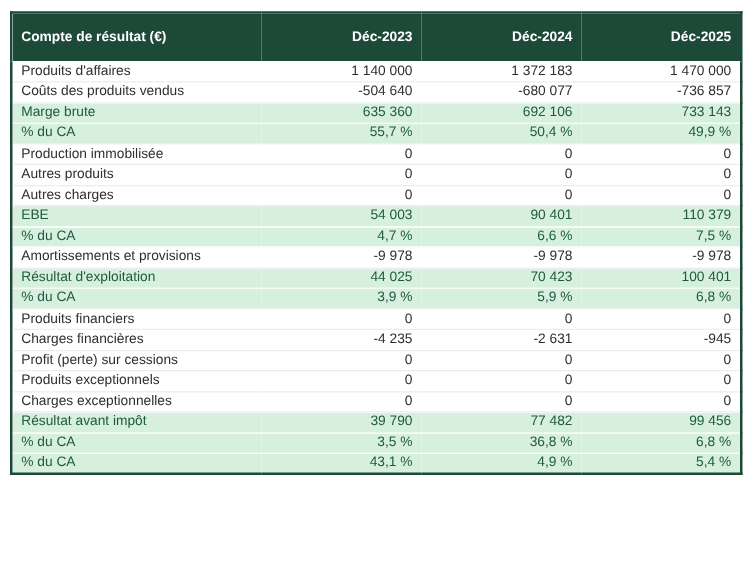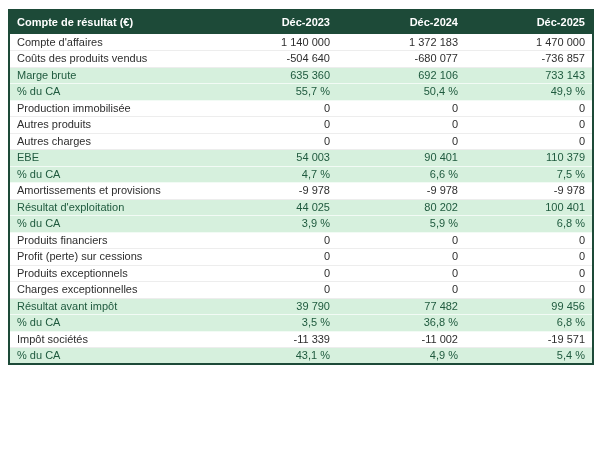--- a/index.html
+++ b/index.html
@@ -30,21 +30,21 @@
     padding: 0;
     font-size: 11px;
     line-height: 1;
     white-space: nowrap;
     overflow: hidden;
   }
   thead th {
     background: var(--dark);
     color: #ffffff;
     font-weight: bold;
-    height: 24px;
+    height: 39px;
   }
   .label { text-align: left;  padding-left: 7px; }
   .num   { text-align: right; padding-right: 7px; }
   tbody td {
     height: 16.5px;
     color: var(--body-text);
     border-bottom: 1px solid var(--row-line);
     background: #ffffff;
   }
   tbody tr.hl td {
@@ -69,21 +69,21 @@
     <thead>
       <tr>
         <th class="label">Compte de résultat (€)</th>
         <th class="num">Déc-2023</th>
         <th class="num">Déc-2024</th>
         <th class="num">Déc-2025</th>
       </tr>
     </thead>
     <tbody>
         <tr>
-          <td class="label">Compte d'affaires</td>
+          <td class="label">Produits d'affaires</td>
           <td class="num">1 140 000</td>
           <td class="num">1 372 183</td>
           <td class="num">1 470 000</td>
         </tr>
         <tr>
           <td class="label">Coûts des produits vendus</td>
           <td class="num">-504 640</td>
           <td class="num">-680 077</td>
           <td class="num">-736 857</td>
         </tr>
@@ -131,34 +131,40 @@
         </tr>
         <tr>
           <td class="label">Amortissements et provisions</td>
           <td class="num">-9 978</td>
           <td class="num">-9 978</td>
           <td class="num">-9 978</td>
         </tr>
         <tr class="hl">
           <td class="label">Résultat d'exploitation</td>
           <td class="num">44 025</td>
-          <td class="num">80 202</td>
+          <td class="num">70 423</td>
           <td class="num">100 401</td>
         </tr>
         <tr class="hl">
           <td class="label">% du CA</td>
           <td class="num">3,9 %</td>
           <td class="num">5,9 %</td>
           <td class="num">6,8 %</td>
         </tr>
         <tr>
           <td class="label">Produits financiers</td>
           <td class="num">0</td>
           <td class="num">0</td>
           <td class="num">0</td>
+        </tr>
+        <tr>
+          <td class="label">Charges financières</td>
+          <td class="num">-4 235</td>
+          <td class="num">-2 631</td>
+          <td class="num">-945</td>
         </tr>
         <tr>
           <td class="label">Profit (perte) sur cessions</td>
           <td class="num">0</td>
           <td class="num">0</td>
           <td class="num">0</td>
         </tr>
         <tr>
           <td class="label">Produits exceptionnels</td>
           <td class="num">0</td>
@@ -175,26 +181,20 @@
           <td class="label">Résultat avant impôt</td>
           <td class="num">39 790</td>
           <td class="num">77 482</td>
           <td class="num">99 456</td>
         </tr>
         <tr class="hl">
           <td class="label">% du CA</td>
           <td class="num">3,5 %</td>
           <td class="num">36,8 %</td>
           <td class="num">6,8 %</td>
-        </tr>
-        <tr>
-          <td class="label">Impôt sociétés</td>
-          <td class="num">-11 339</td>
-          <td class="num">-11 002</td>
-          <td class="num">-19 571</td>
         </tr>
         <tr class="hl">
           <td class="label">% du CA</td>
           <td class="num">43,1 %</td>
           <td class="num">4,9 %</td>
           <td class="num">5,4 %</td>
         </tr>
       </tbody>
   </table>
 </div>

